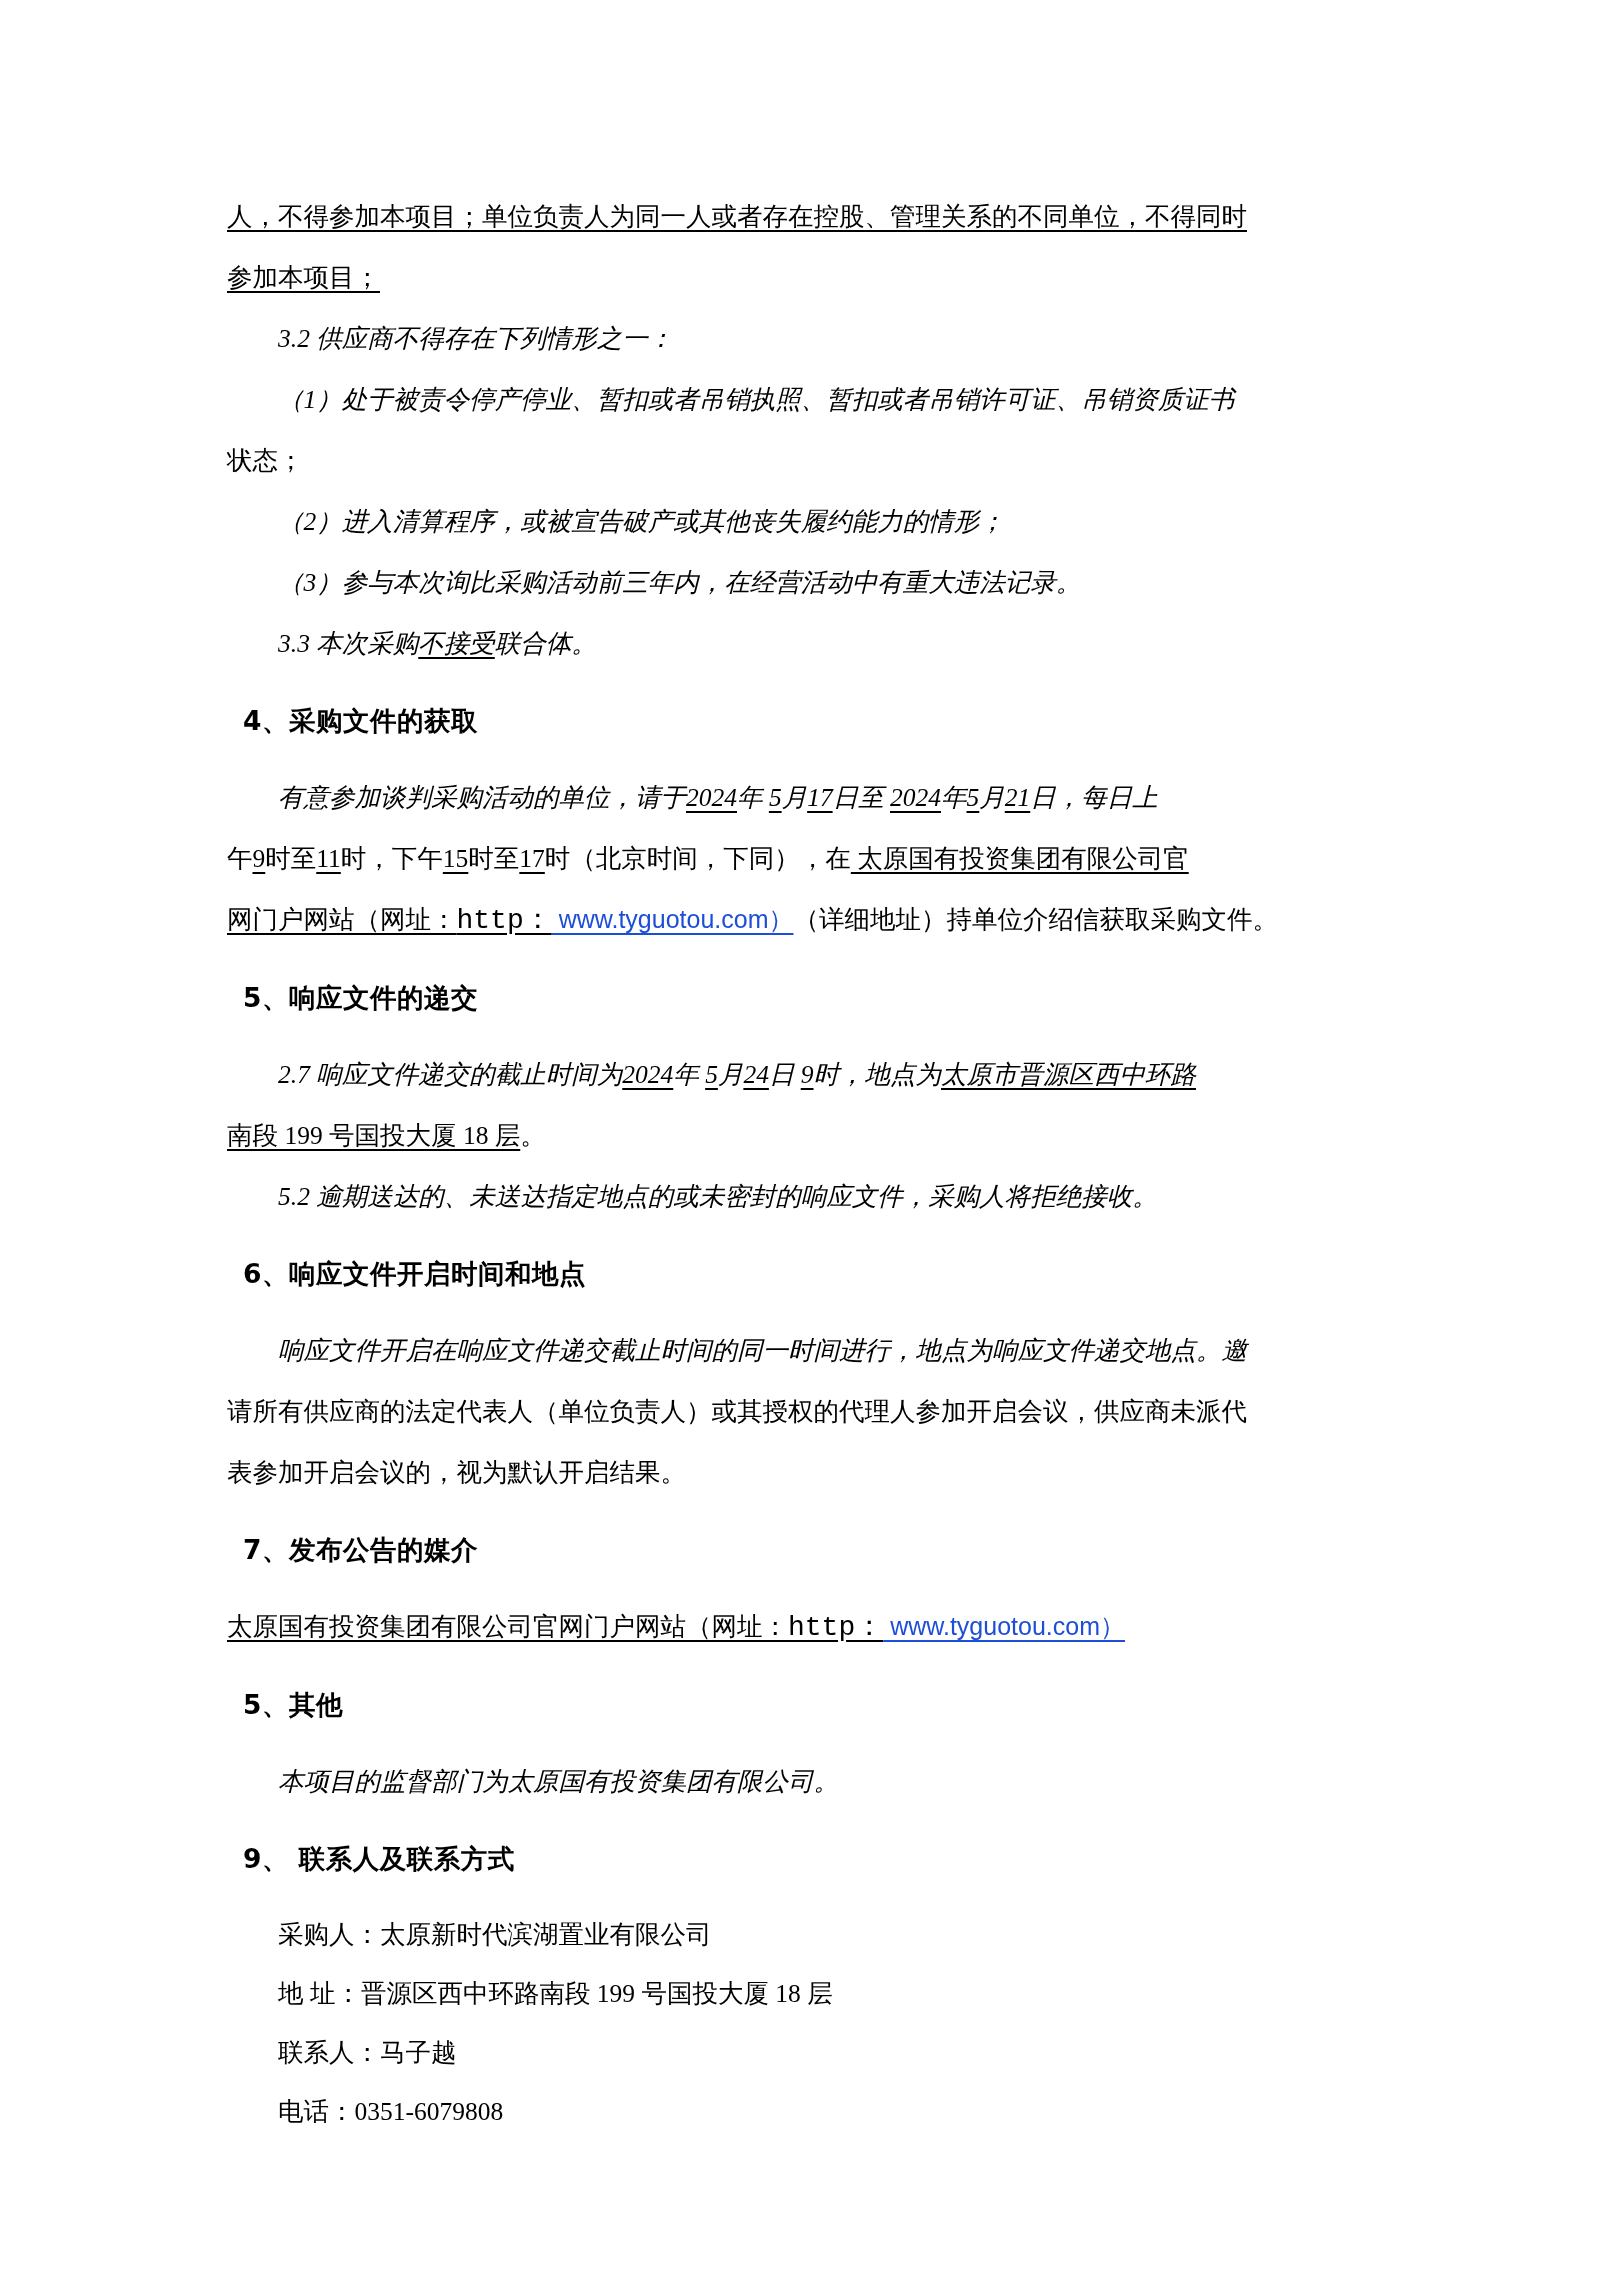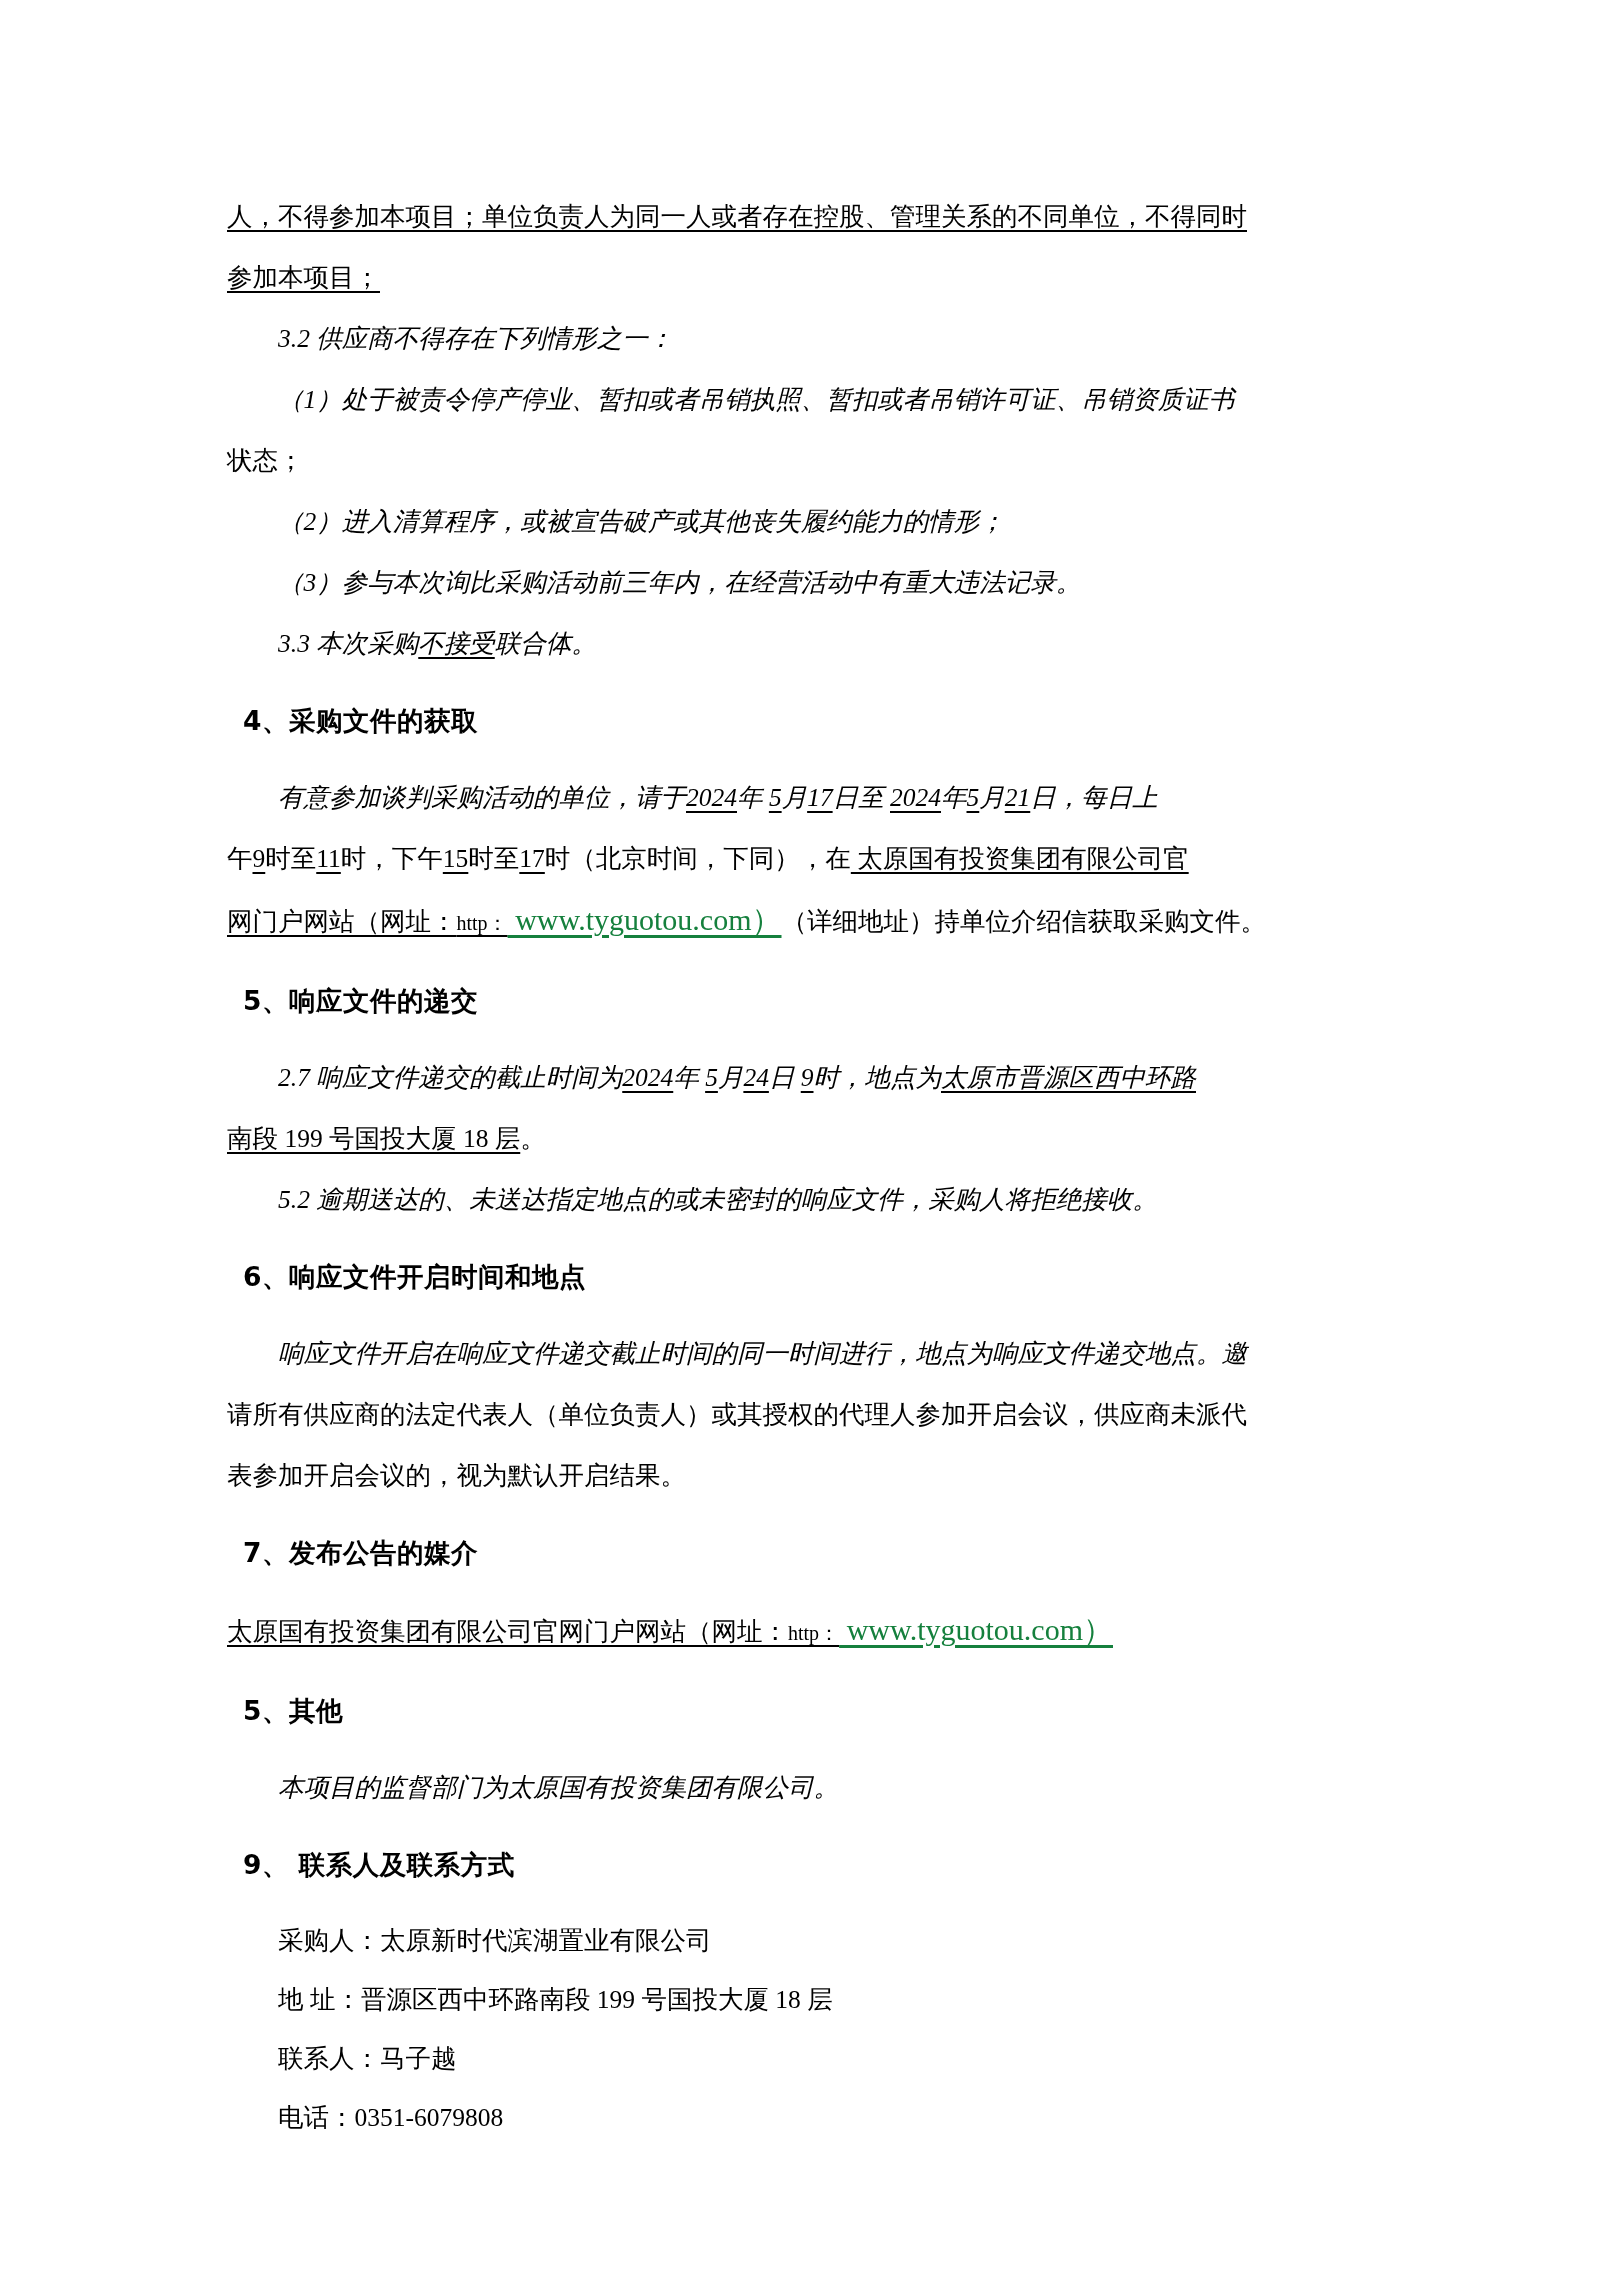--- a/index.html
+++ b/index.html
@@ -46,29 +46,29 @@
     font-size: 26.5px;
     line-height: 61px;
     margin: 16px;
     letter-spacing: 0.5px;
   }
   .u {
     text-decoration: underline;
     text-underline-offset: 4.9px;
   }
   .mono {
-    font-family: Liberation Serif, serif;
-    font-size: 20px;
+    font-family: Liberation Mono, monospace;
+    font-size: 28px;
   }
   .link {
-    color: #15803d;
+    color: #1d4ed8;
     text-decoration: underline;
     text-underline-offset: 4.9px;
-    font-family: Liberation Serif, serif;
-    font-size: 30px;
+    font-family: Liberation Sans, sans-serif;
+    font-size: 25px;
   }
   .contact-block p {
     text-indent: 0;
     padding-left: 51px;
     line-height: 59px;
   }
   .ascii {
     font-family: "Liberation Serif", serif;
   }
 </style>

